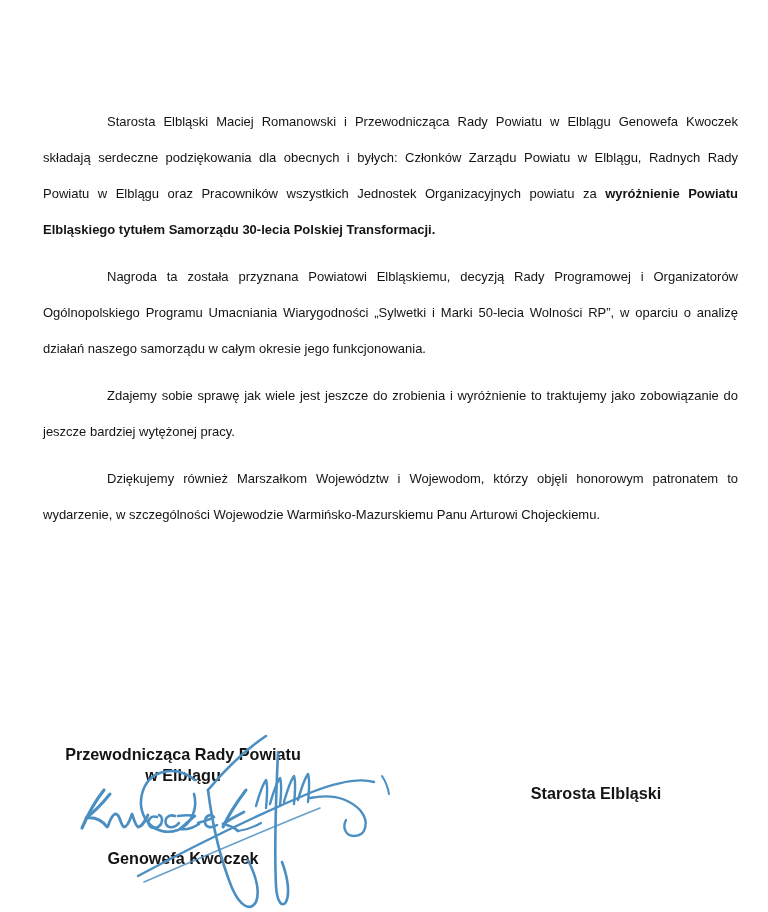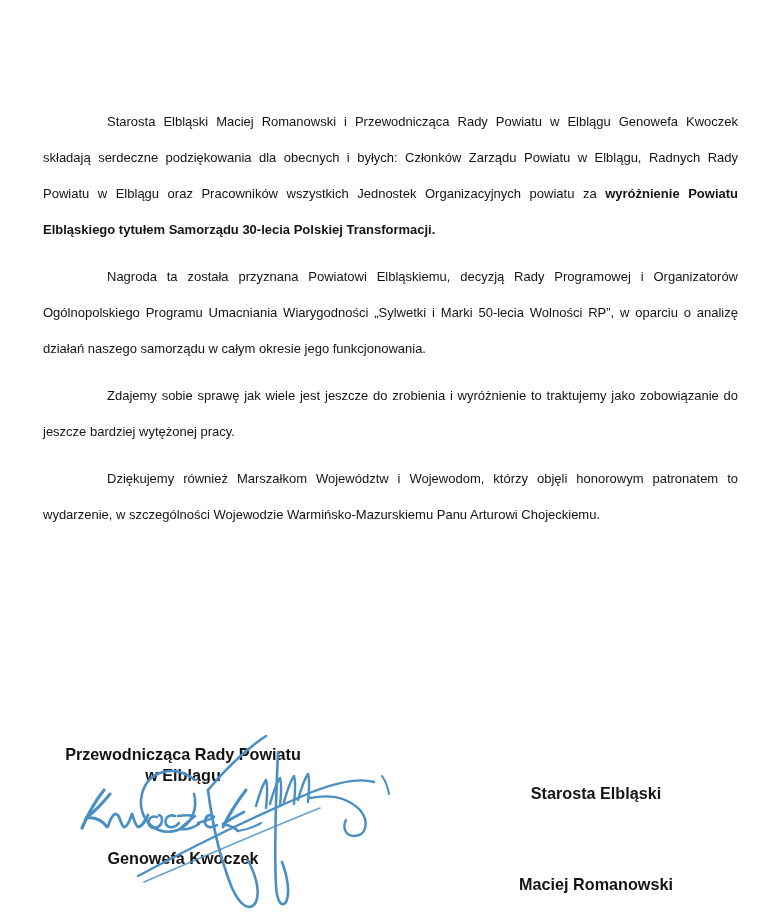--- a/index.html
+++ b/index.html
@@ -170,21 +170,20 @@
         <path d="M172 6 C163 18 155 30 149 43" stroke-width="3"></path>
         <path d="M170 28 C162 32 155 36 149 40 C154 41 160 43 164 47" stroke-width="2.8"></path>
 
         <path d="M164 47 C172 46 180 43 187 39" stroke-width="2.2"></path>
       </svg>
     </div>
 
     <div class="sig-block sig-right">
       <p class="sig-role">Starosta Elbląski</p>
       <div class="sig-gap-right"></div>
-      <p class="sig-name">Maciej Romanowski</p>
     </div>
 
     <div class="ink ink-right">
       <svg viewBox="0 0 290 176" xmlns="http://www.w3.org/2000/svg" fill="none" stroke="#4b8fc2" stroke-linecap="round" stroke-linejoin="round">
 
         <path d="M75 44 C55 28 28 34 22 58 C16 82 36 102 58 94 C72 88 78 72 74 58" stroke-width="2.6"></path>
 
         <path d="M88 54 C108 30 128 12 146 0" stroke-width="2.6"></path>
         <path d="M88 54 C92 86 100 122 112 152 C120 170 130 176 136 166
                  C140 156 136 140 128 124" stroke-width="2.6"></path>

